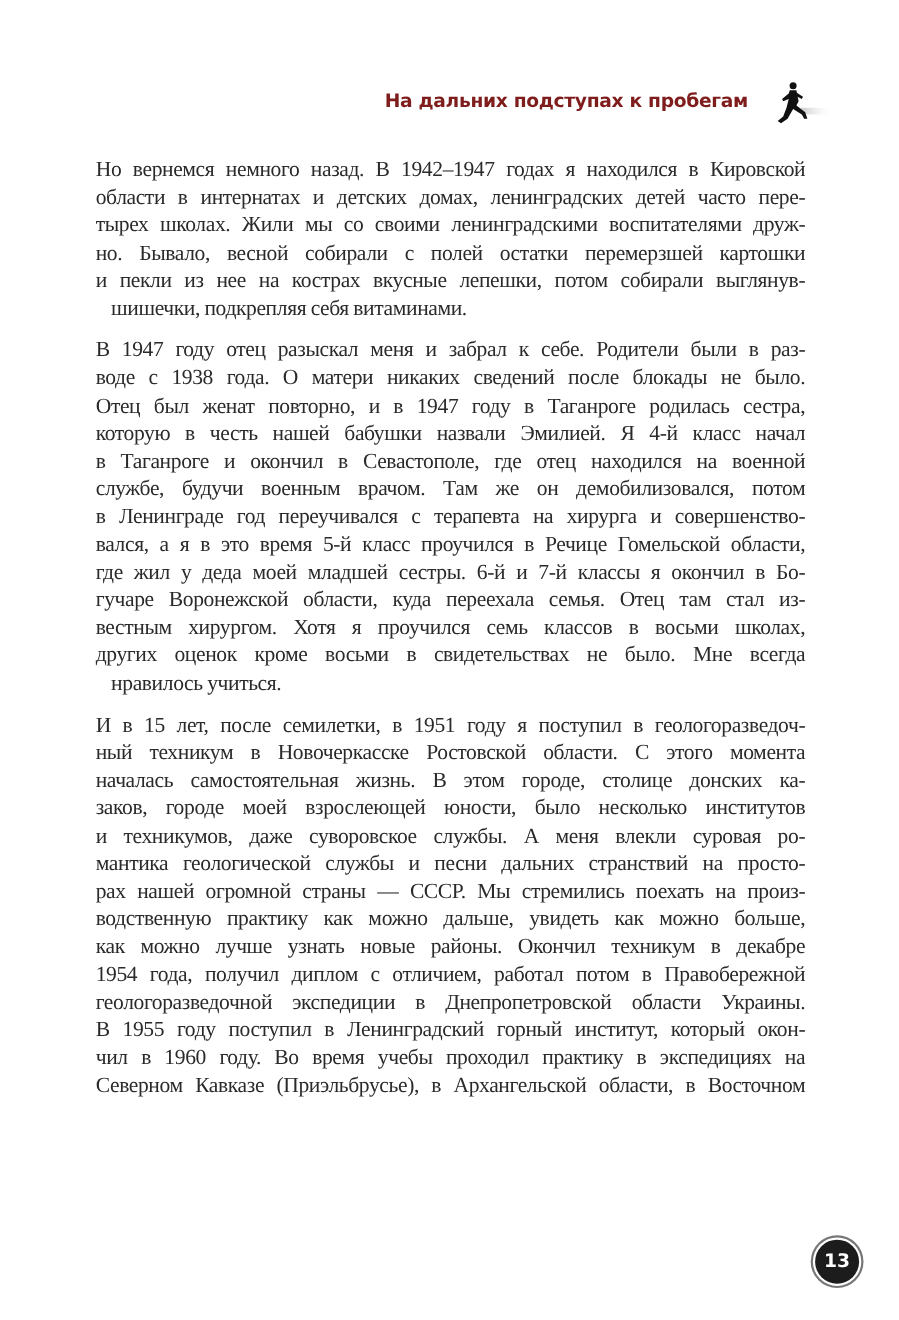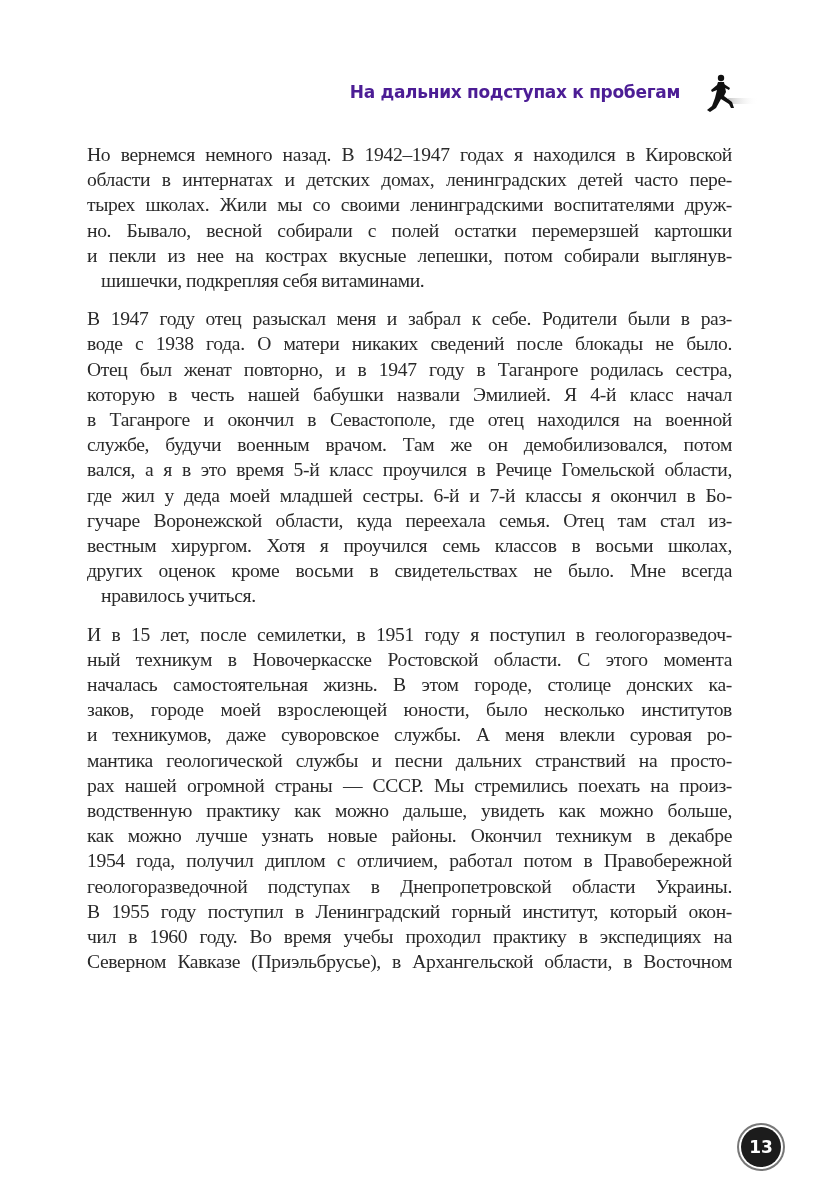--- a/index.html
+++ b/index.html
@@ -1,21 +1,21 @@
 <!DOCTYPE html>
 <html><head>
   <meta charset="utf-8">
   <style>
     html, body { margin: 0; padding: 0; background: #ffffff; }
     body { width: 817px; height: 1200px; position: relative; overflow: hidden; }
     .running-header {
       position: absolute; left: 300px; top: 82px; width: 380px;
       text-align: right;
       font-family: "DejaVu Sans", sans-serif; font-weight: bold;
-      font-size: 17px; color: #4c1d95; letter-spacing: -0.3px;
+      font-size: 17px; color: #7f1d1d; letter-spacing: -0.3px;
     }
     .runner-icon { position: absolute; left: 700px; top: 74px; width: 60px; height: 42px; }
     .body-text {
       position: absolute; left: 87px; top: 142px; width: 645px;
       font-family: Liberation Serif, serif;
       font-size: 19.6px; line-height: 25.2px; color: #2a2a2a;
     }
     .para { margin: 0 0 13px 0; text-align: justify; }
     .para .ln { display: block; text-align: justify; text-align-last: justify; white-space: nowrap; letter-spacing: -0.35px; word-spacing: -0.5px; }
     .para .ln.last { text-align-last: left; margin-left: 14px; }
@@ -54,39 +54,40 @@
       <span class="ln">и пекли из нее на кострах вкусные лепешки, потом собирали выглянув-</span>
       <span class="ln last">шишечки, подкрепляя себя витаминами.</span>
     </p>
   <p class="para" id="p1">
       <span class="ln">В 1947 году отец разыскал меня и забрал к себе. Родители были в раз-</span>
       <span class="ln">воде с 1938 года. О матери никаких сведений после блокады не было.</span>
       <span class="ln">Отец был женат повторно, и в 1947 году в Таганроге родилась сестра,</span>
       <span class="ln">которую в честь нашей бабушки назвали Эмилией. Я 4-й класс начал</span>
       <span class="ln">в Таганроге и окончил в Севастополе, где отец находился на военной</span>
       <span class="ln">службе, будучи военным врачом. Там же он демобилизовался, потом</span>
+      <span class="ln">в Ленинграде год переучивался с терапевта на хирурга и совершенство-</span>
       <span class="ln">вался, а я в это время 5-й класс проучился в Речице Гомельской области,</span>
       <span class="ln">где жил у деда моей младшей сестры. 6-й и 7-й классы я окончил в Бо-</span>
       <span class="ln">гучаре Воронежской области, куда переехала семья. Отец там стал из-</span>
       <span class="ln">вестным хирургом. Хотя я проучился семь классов в восьми школах,</span>
       <span class="ln">других оценок кроме восьми в свидетельствах не было. Мне всегда</span>
       <span class="ln last">нравилось учиться.</span>
     </p>
   <p class="para" id="p2">
       <span class="ln">И в 15 лет, после семилетки, в 1951 году я поступил в геологоразведоч-</span>
       <span class="ln">ный техникум в Новочеркасске Ростовской области. С этого момента</span>
       <span class="ln">началась самостоятельная жизнь. В этом городе, столице донских ка-</span>
       <span class="ln">заков, городе моей взрослеющей юности, было несколько институтов</span>
       <span class="ln">и техникумов, даже суворовское службы. А меня влекли суровая ро-</span>
       <span class="ln">мантика геологической службы и песни дальних странствий на просто-</span>
       <span class="ln">рах нашей огромной страны — СССР. Мы стремились поехать на произ-</span>
       <span class="ln">водственную практику как можно дальше, увидеть как можно больше,</span>
       <span class="ln">как можно лучше узнать новые районы. Окончил техникум в декабре</span>
       <span class="ln">1954 года, получил диплом с отличием, работал потом в Правобережной</span>
-      <span class="ln">геологоразведочной подступах в Днепропетровской области Украины.</span>
+      <span class="ln">геологоразведочной экспедиции в Днепропетровской области Украины.</span>
       <span class="ln">В 1955 году поступил в Ленинградский горный институт, который окон-</span>
       <span class="ln">чил в 1960 году. Во время учебы проходил практику в экспедициях на</span>
       <span class="ln">Северном Кавказе (Приэльбрусье), в Архангельской области, в Восточном</span>
     </p>
 </div>
 
 <div class="page-number">
   <span>13</span>
 </div>
 

